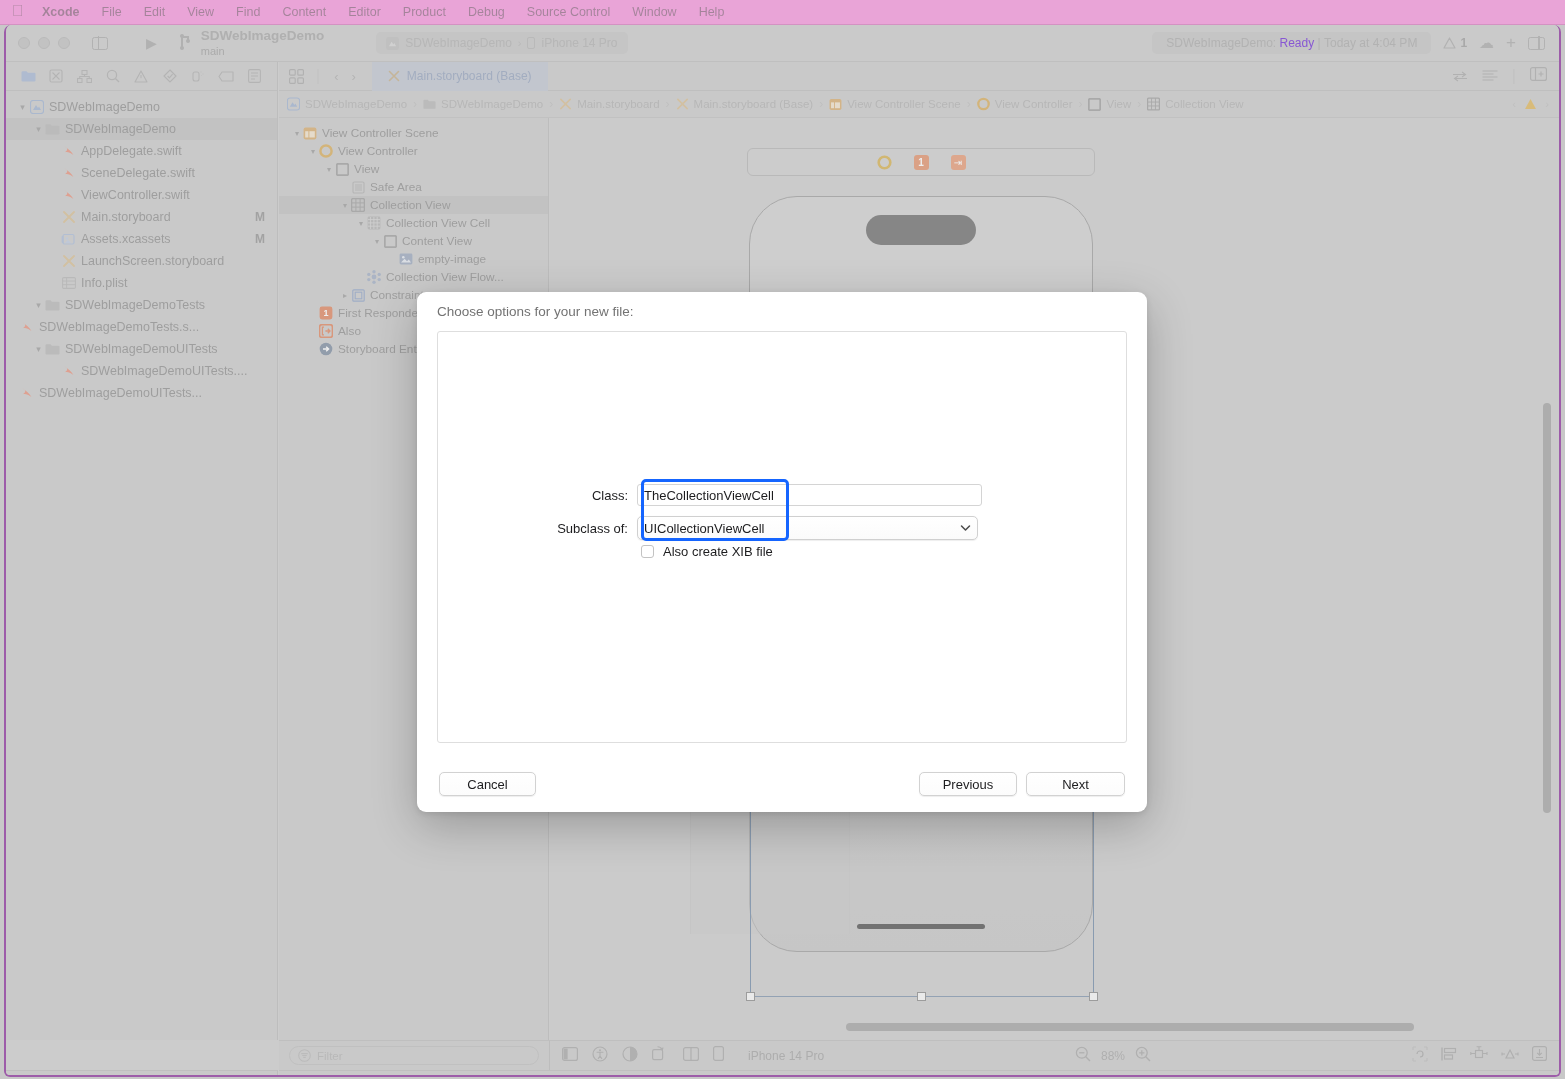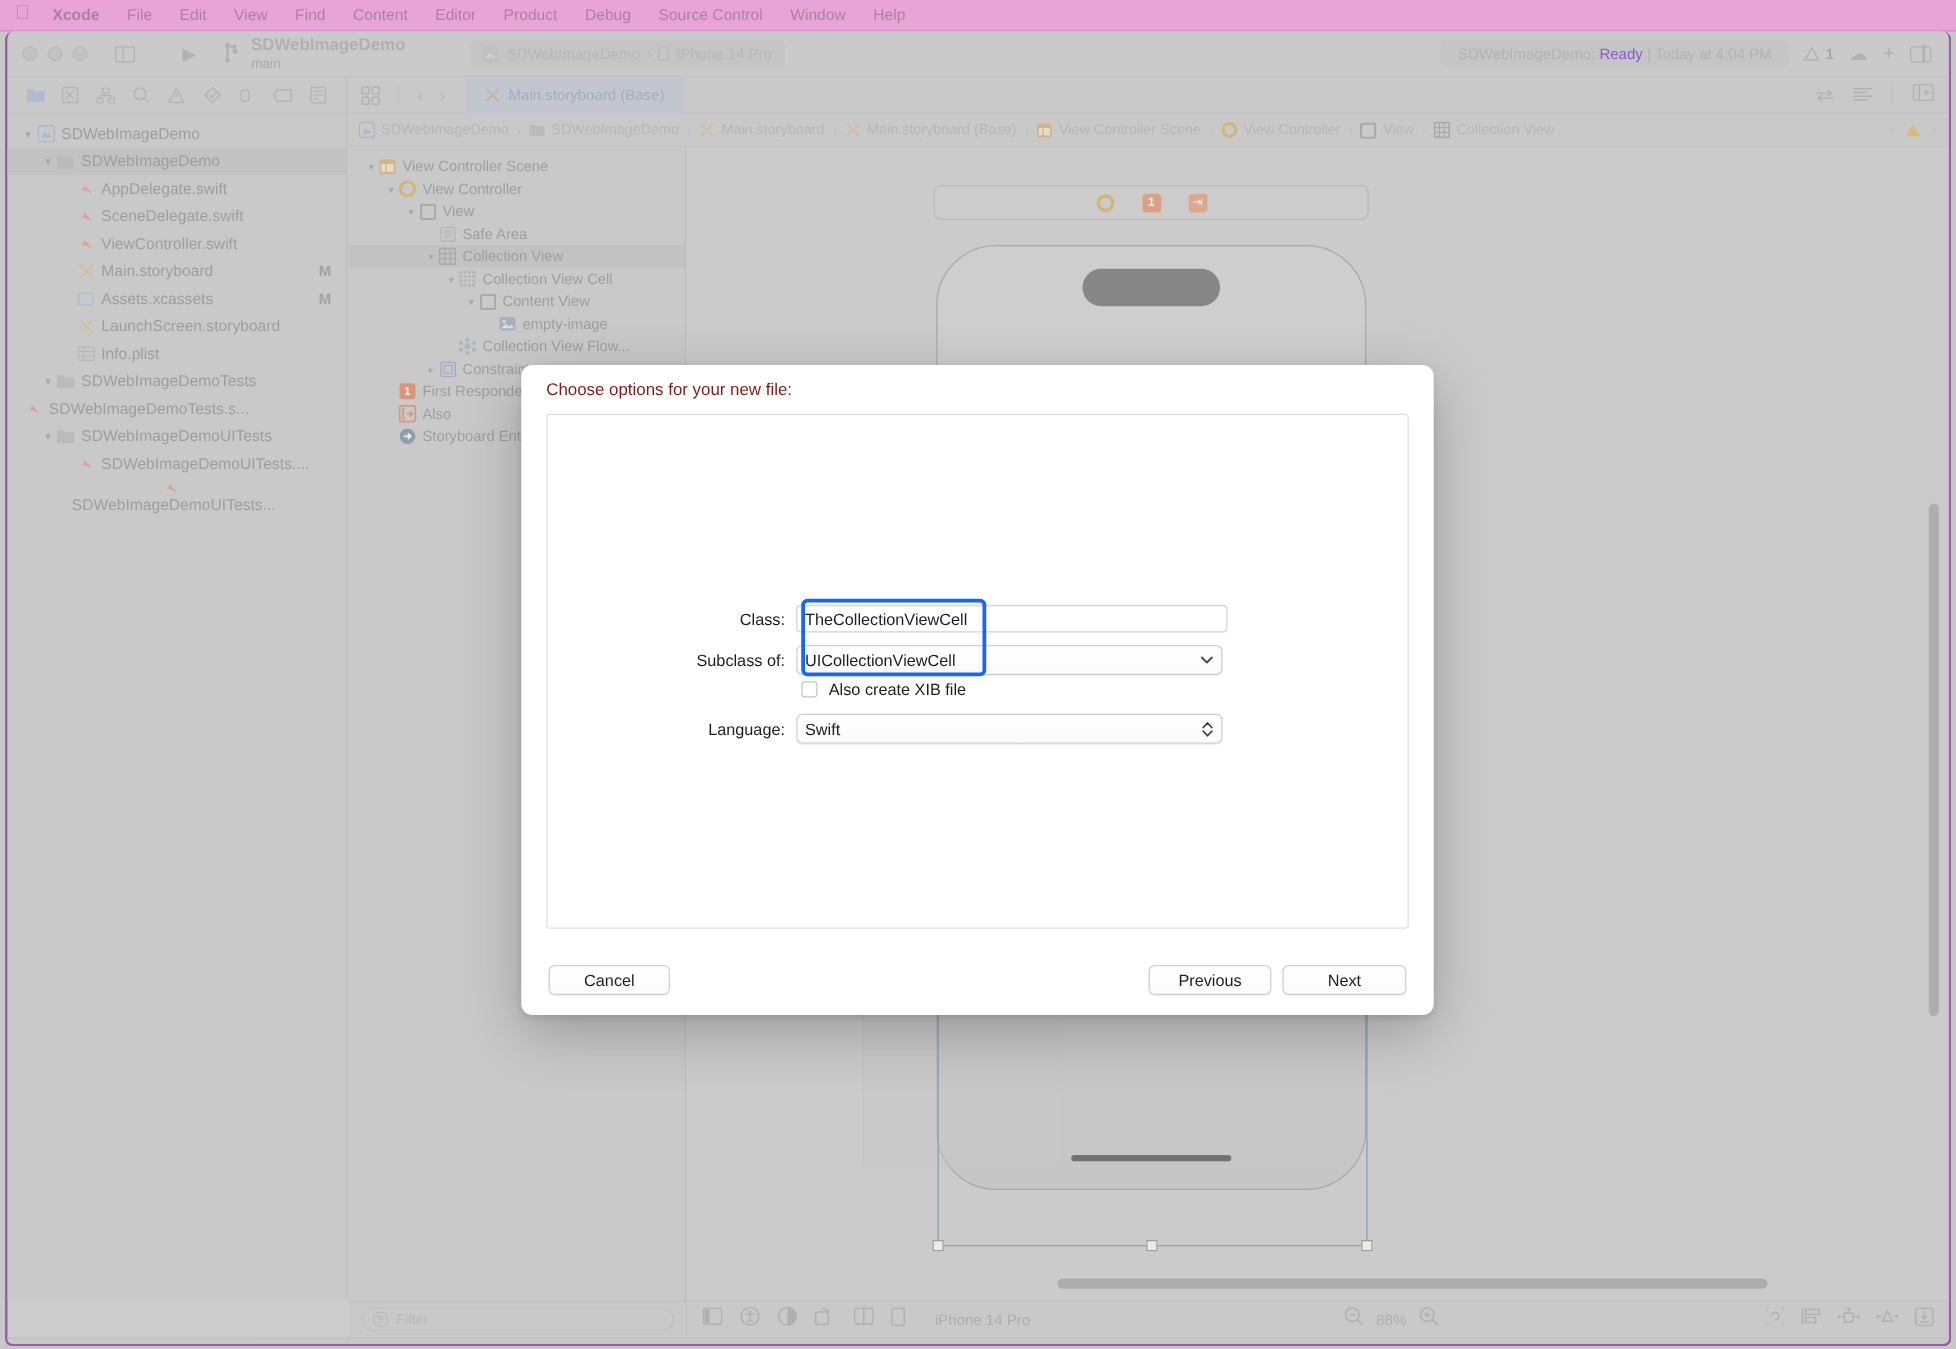--- a/index.html
+++ b/index.html
@@ -221,21 +221,21 @@
 
   
   .modal {
     position:absolute; left:417px; top:292px; width:730px; height:520px;
     background:#ffffff; border-radius:9px;
     box-shadow: 0 14px 46px rgba(0,0,0,0.24), 0 2px 6px rgba(0,0,0,0.10);
     z-index: 50;
   }
   .modal-title{
     position:absolute; left:20px; top:12px;
-    font-size:13.5px; color:#7f1d1d; font-weight:500;
+    font-size:13.5px; color:#737373; font-weight:500;
   }
   .modal-body{
     position:absolute; left:20px; top:39px; right:20px; height:412px;
     border:1px solid #dedede; border-radius:3px; background:#ffffff;
   }
   .form{
     position:absolute; left:0; right:0; top:152px;
   }
   .frow{ display:flex; align-items:center; margin-bottom:10px;}
   .flabel{ width:199px; text-align:right; font-size:13px; color:#1d1d1f; padding-right:9px;}
@@ -530,21 +530,21 @@
           </div>
           <div class="nav-row" style="padding-left: 42px;">
             <span class="nav-disc"></span>
             <span class="ic">
               <svg width="14" height="14" viewBox="0 0 14 14">
                 <path d="M2 2 C6 4.5, 9 7, 11.5 11 C8 8.5, 5 7.5, 2.5 8.5 C5.5 6.5, 7 4.5, 2 2 Z" fill="#e8907a"></path>
               </svg>
             </span>
             <span class="nav-label">SDWebImageDemoUITests....</span>
           </div>
-          <div class="nav-row" style=" flex-direction: column;">
+          <div class="nav-row" style="">
             <span class="nav-disc"></span>
             <span class="ic">
               <svg width="14" height="14" viewBox="0 0 14 14">
                 <path d="M2 2 C6 4.5, 9 7, 11.5 11 C8 8.5, 5 7.5, 2.5 8.5 C5.5 6.5, 7 4.5, 2 2 Z" fill="#e8907a"></path>
               </svg>
             </span>
             <span class="nav-label">SDWebImageDemoUITests...</span>
           </div>
         </div>
     </div>
@@ -987,32 +987,20 @@
             </span>
           </div>
           <div class="focus-ring"></div>
         </div>
 
         <div class="check-row">
           <span class="cbox"></span>
           <span class="cb-label">Also create XIB file</span>
         </div>
 
-        <div class="frow">
-          <span class="flabel">Language:</span>
-          <span class="combo">
-            <span>Swift</span>
-            <span class="arrow">
-              <svg width="10" height="15" viewBox="0 0 10 15">
-                  <path d="M1.6 6 L5 2.4 L8.4 6" fill="none" stroke="#3c3c3c" stroke-width="1.4" stroke-linecap="round" stroke-linejoin="round"></path>
-                  <path d="M1.6 9 L5 12.6 L8.4 9" fill="none" stroke="#3c3c3c" stroke-width="1.4" stroke-linecap="round" stroke-linejoin="round"></path>
-                </svg>
-            </span>
-          </span>
-        </div>
 
       </div>
     </div>
 
     <div class="modal-footer">
       <span class="btn cancel">Cancel</span>
       <span class="btn prev">Previous</span>
       <span class="btn next">Next</span>
     </div>
   </div>

